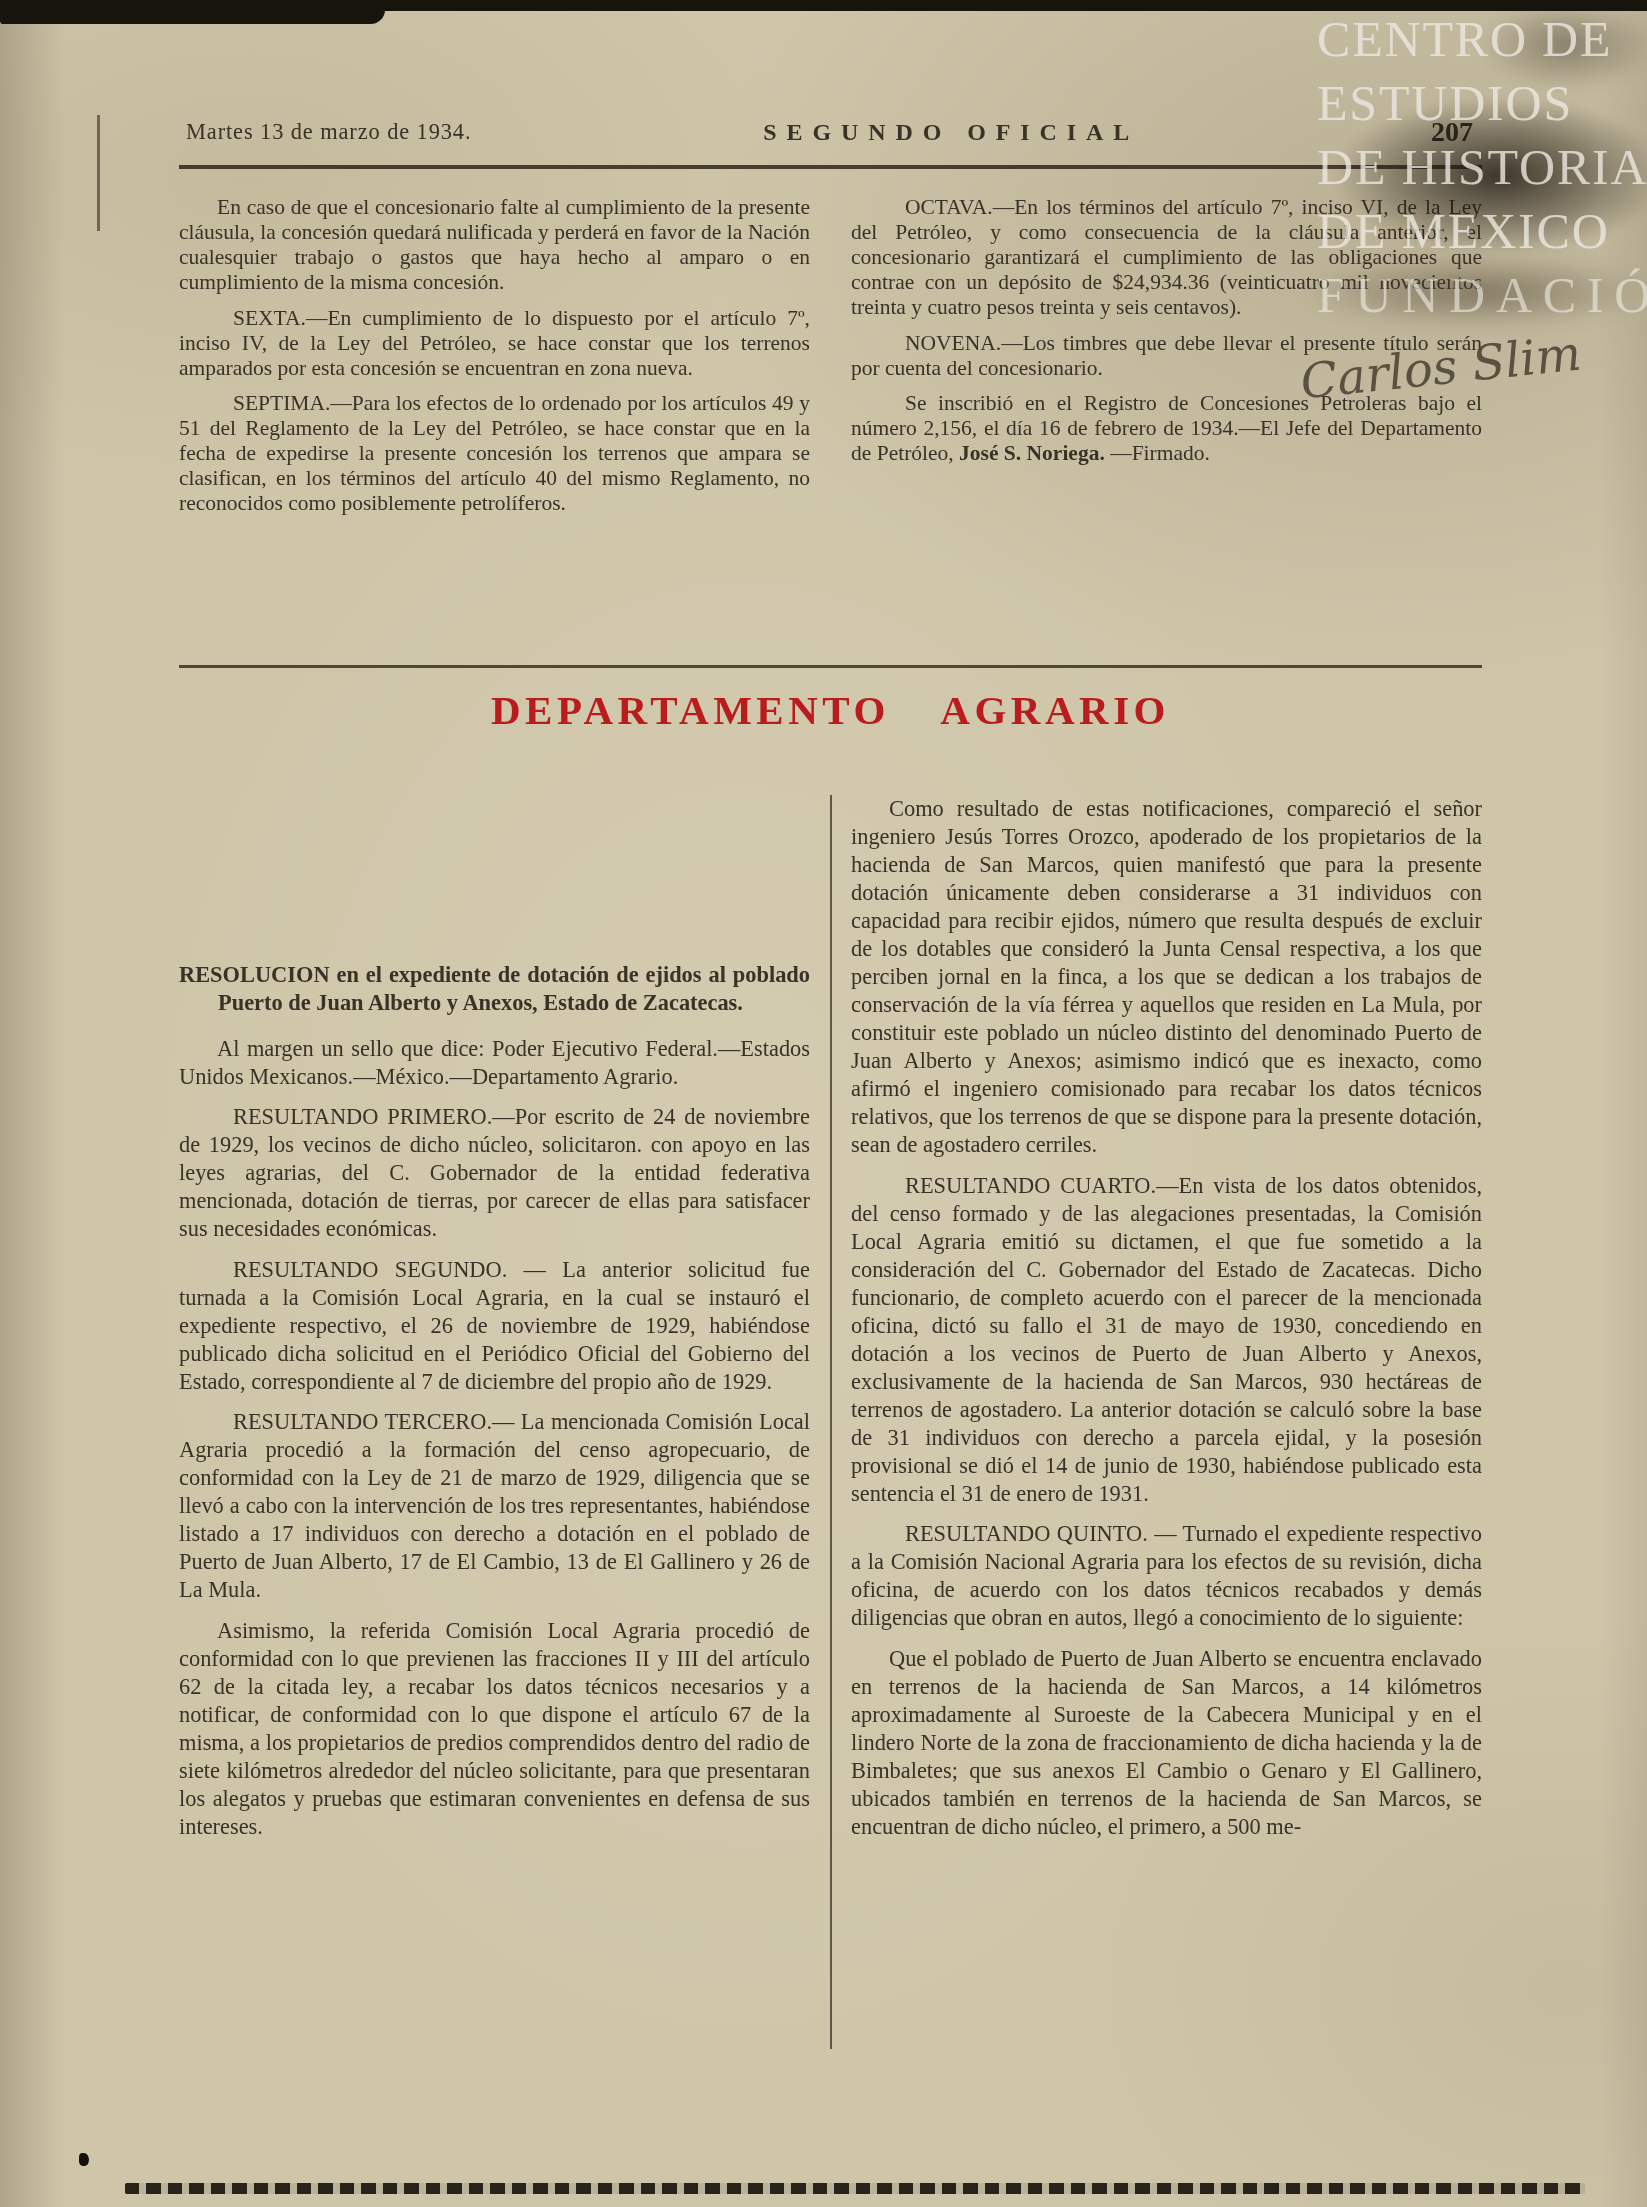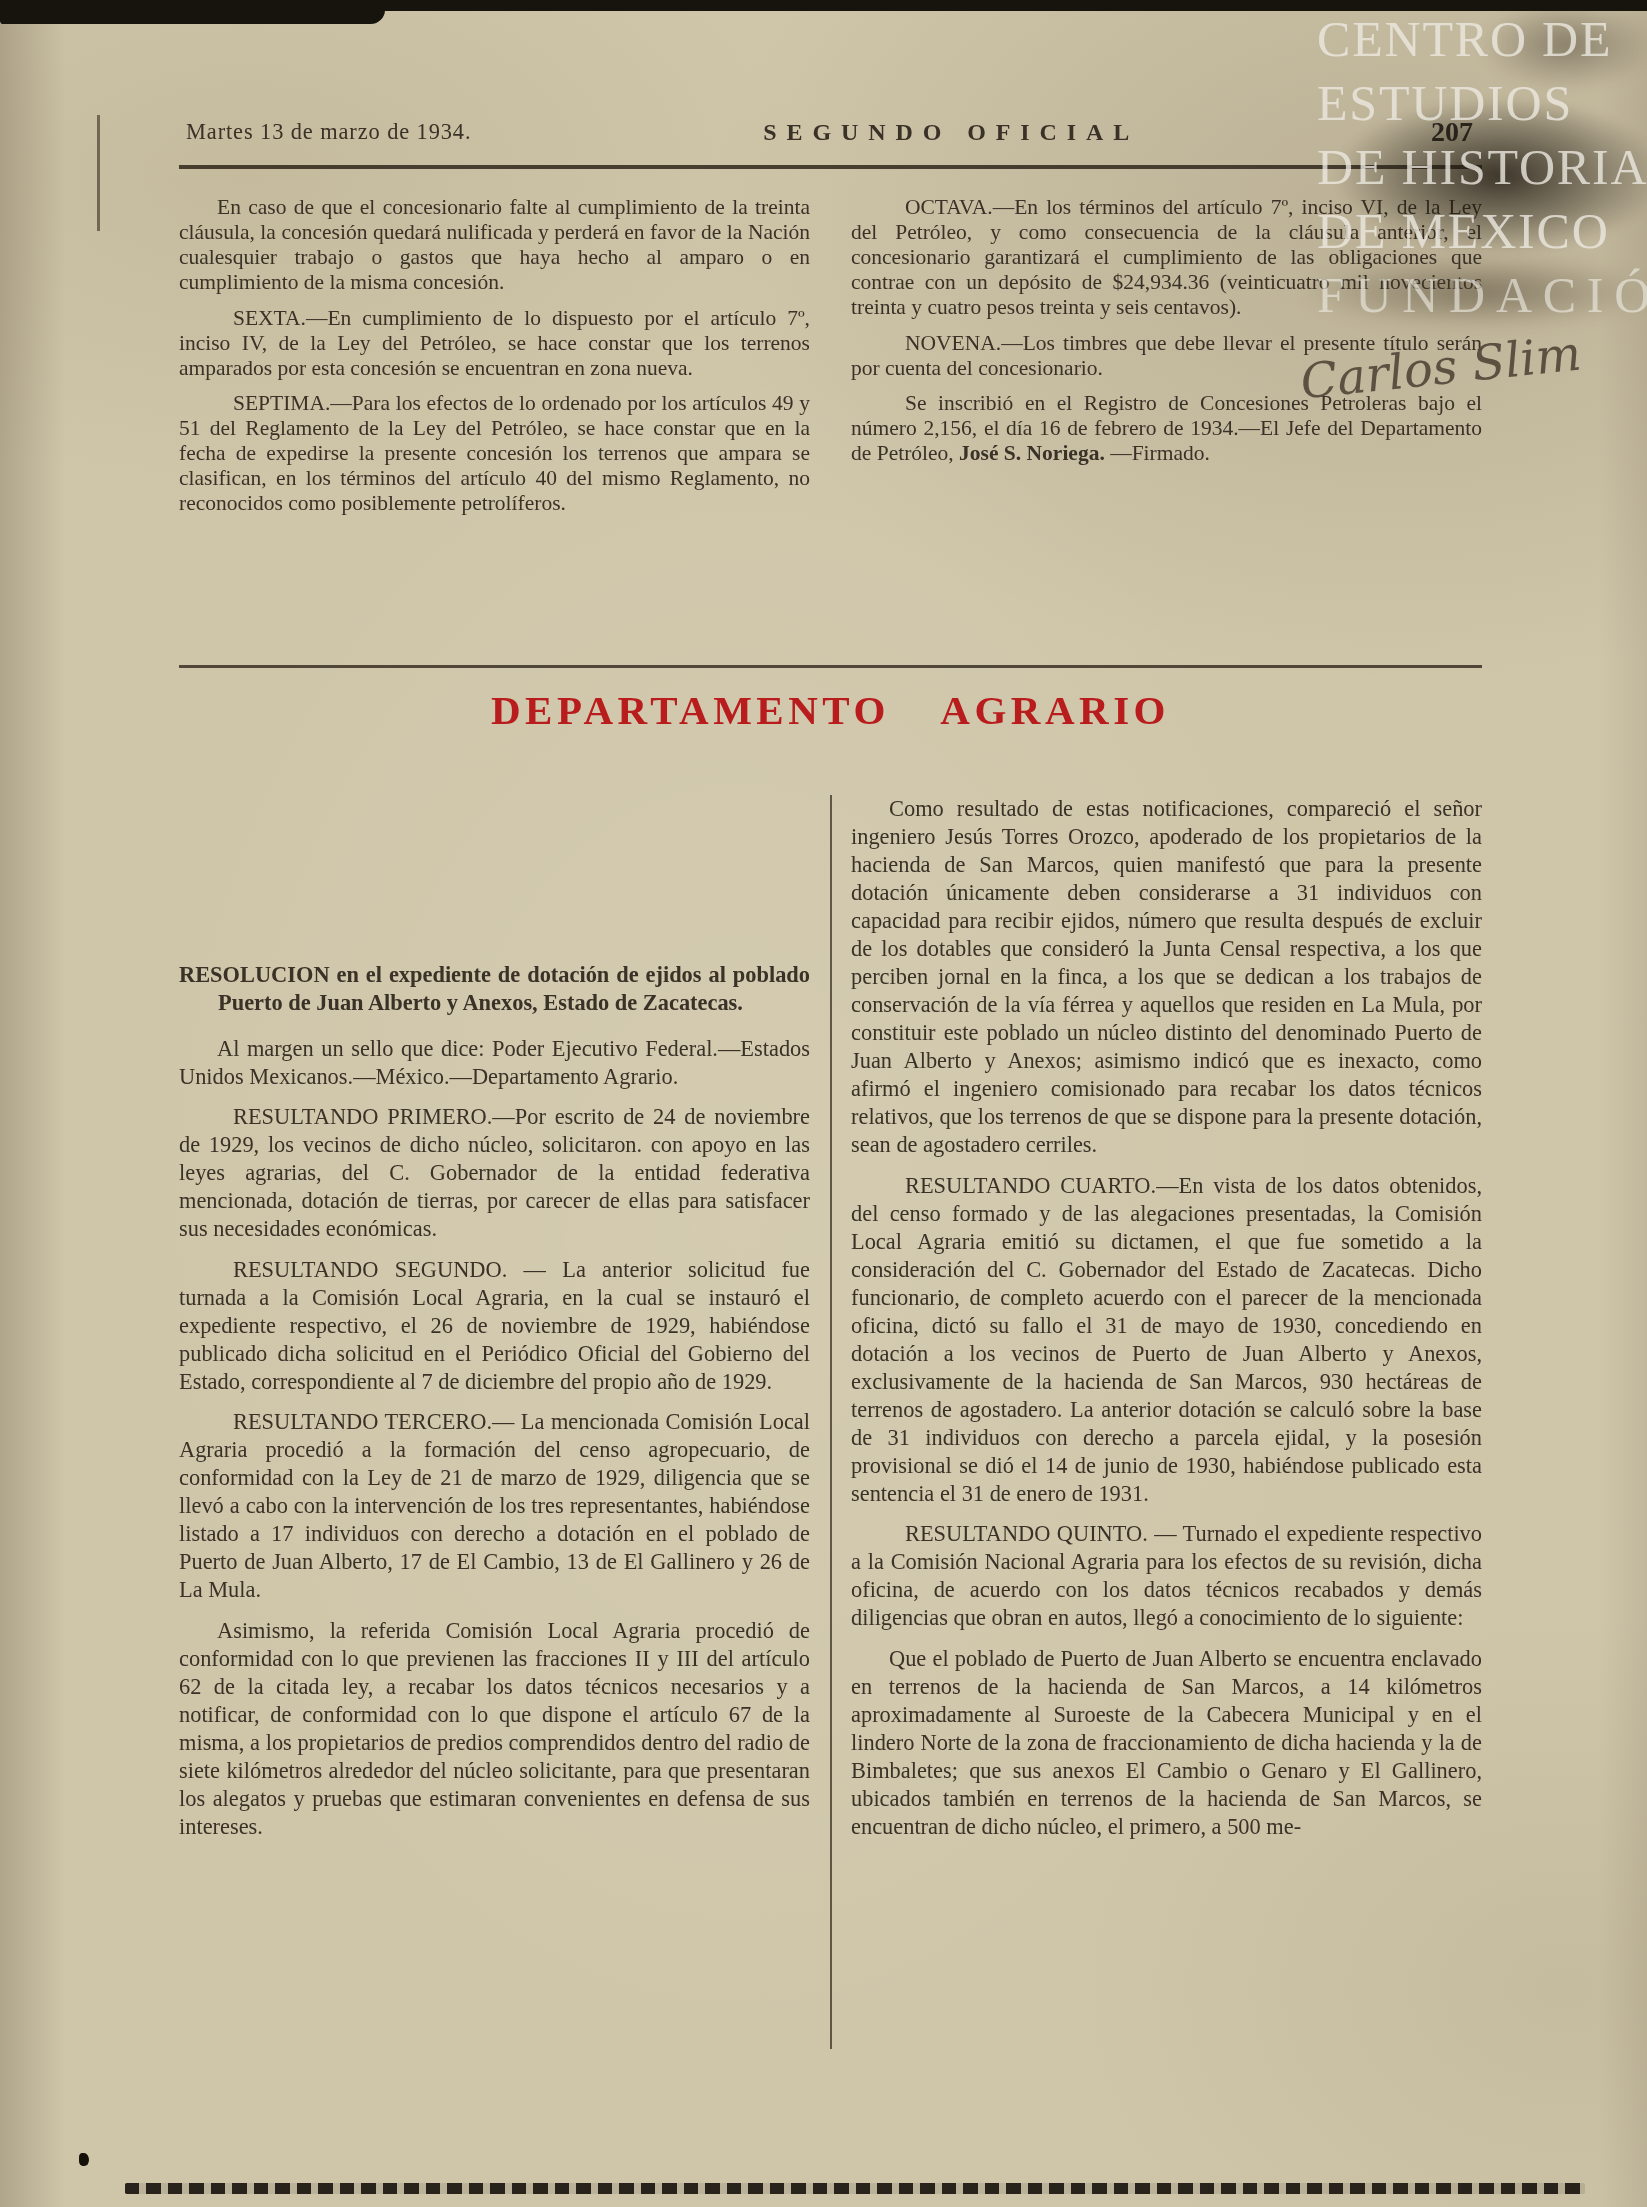--- a/index.html
+++ b/index.html
@@ -85,21 +85,21 @@
 
 <div class="masthead">
   <span class="date">Martes 13 de marzo de 1934.</span>
   <span class="title">SEGUNDO OFICIAL</span>
   <span class="page-num">207</span>
 </div>
 <div class="masthead-rule"></div>
 
 <div class="sec1">
   <div class="col">
-    <p class="para">En caso de que el concesionario falte al cumplimiento de la treinta cláusula, la concesión quedará nulificada y perderá en favor de la Nación cualesquier trabajo o gastos que haya hecho al amparo o en cumplimiento de la misma concesión.</p>
+    <p class="para">En caso de que el concesionario falte al cumplimiento de la presente cláusula, la concesión quedará nulificada y perderá en favor de la Nación cualesquier trabajo o gastos que haya hecho al amparo o en cumplimiento de la misma concesión.</p>
     <p class="res">SEXTA.—En cumplimiento de lo dispuesto por el artículo 7º, inciso IV, de la Ley del Petróleo, se hace constar que los terrenos amparados por esta concesión se encuentran en zona nueva.</p>
     <p class="res">SEPTIMA.—Para los efectos de lo ordenado por los artículos 49 y 51 del Reglamento de la Ley del Petróleo, se hace constar que en la fecha de expedirse la presente concesión los terrenos que ampara se clasifican, en los términos del artículo 40 del mismo Reglamento, no reconocidos como posiblemente petrolíferos.</p>
   </div>
   <div class="col">
     <p class="res">OCTAVA.—En los términos del artículo 7º, inciso VI, de la Ley del Petróleo, y como consecuencia de la cláusula anterior, el concesionario garantizará el cumplimiento de las obligaciones que contrae con un depósito de $24,934.36 (veinticuatro mil novecientos treinta y cuatro pesos treinta y seis centavos).</p>
     <p class="res">NOVENA.—Los timbres que debe llevar el presente título serán por cuenta del concesionario.</p>
     <p class="res"><span>Se inscribió en el Registro de Concesiones Petroleras bajo el número 2,156, el día 16 de febrero de 1934.—El Jefe del Departamento de Petróleo, </span><span class="b">José S. Noriega.</span><span> —Firmado.</span></p>
   </div>
 </div>
 

